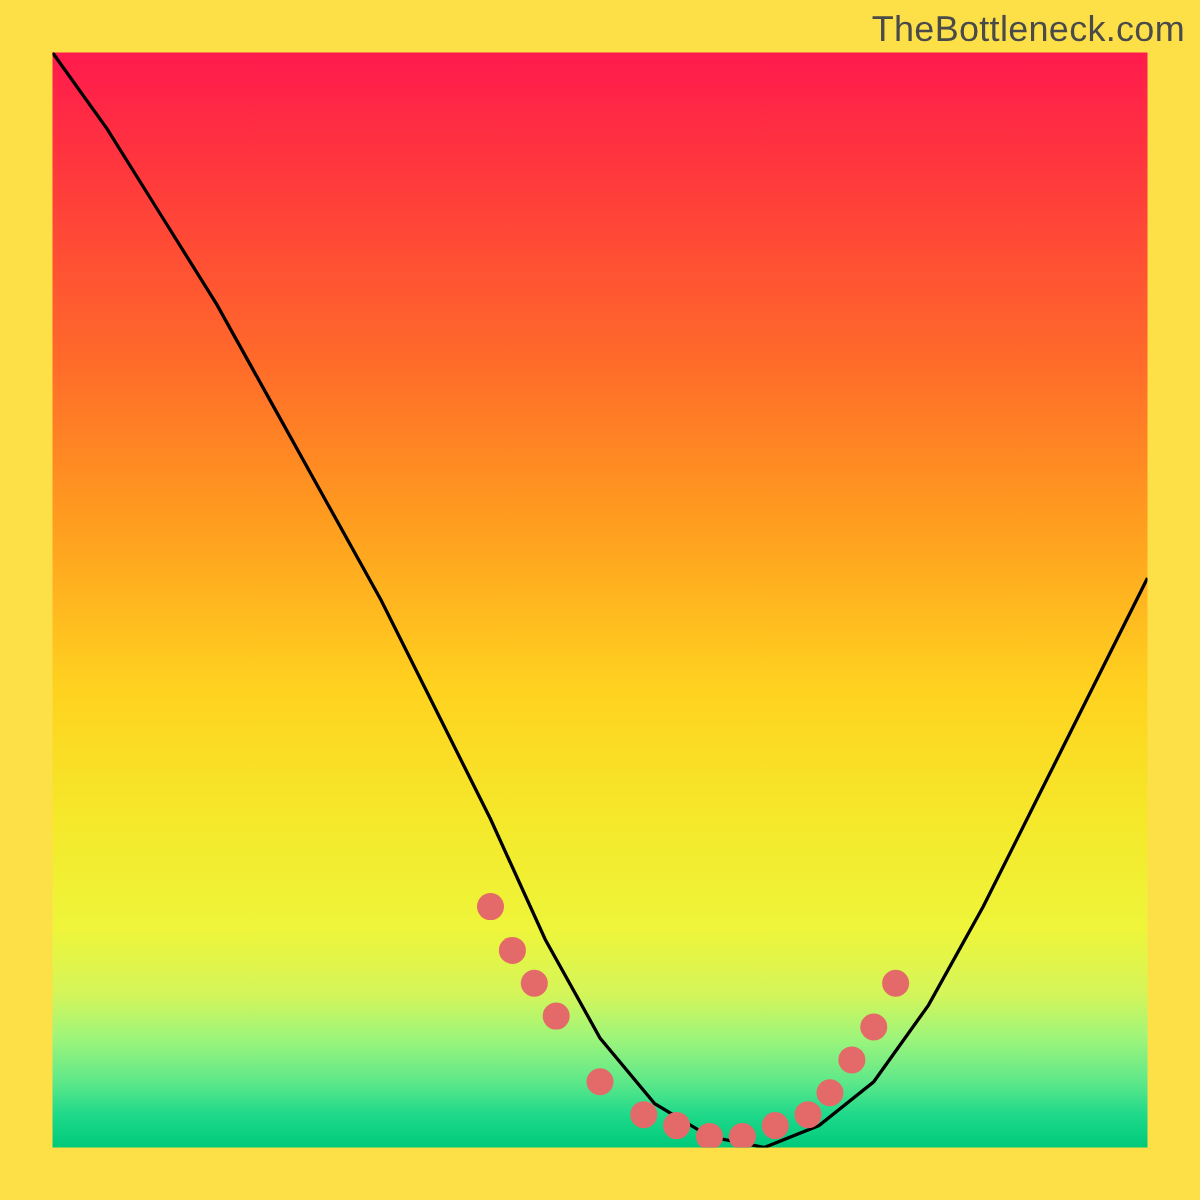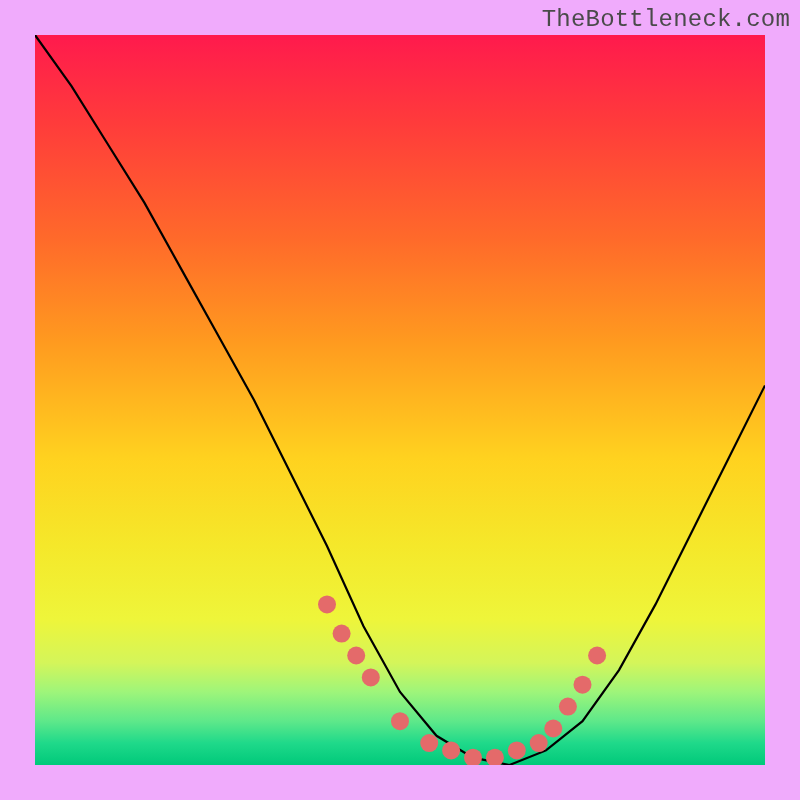--- a/index.html
+++ b/index.html
@@ -8,22 +8,21 @@
     background: #000;
     width: 800px;
     height: 800px;
     overflow: hidden;
     font-family: Arial, Helvetica, sans-serif;
   }
   .frame {
     position: relative;
     width: 800px;
     height: 800px;
-    background: #f0abfc;
-    font-family: Liberation Mono, monospace;
+    background: #fde047;
   }
   .plot-area {
     position: absolute;
     left: 35px;
     top: 35px;
     width: 730px;
     height: 730px;
     background: linear-gradient(to bottom,
       #ff1a4d 0%,
       #ff3b3b 12%,

